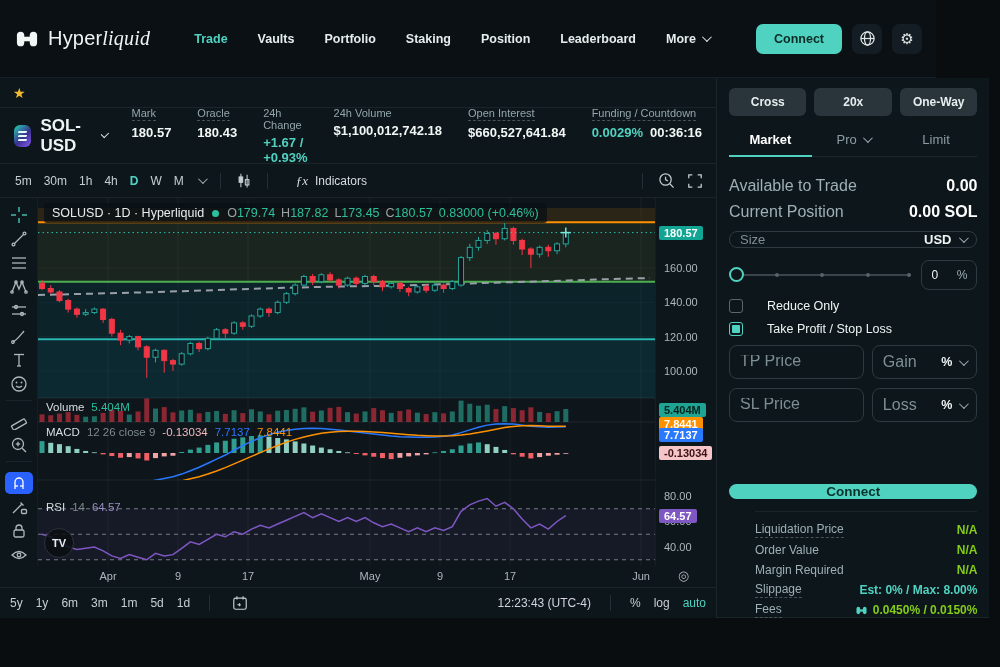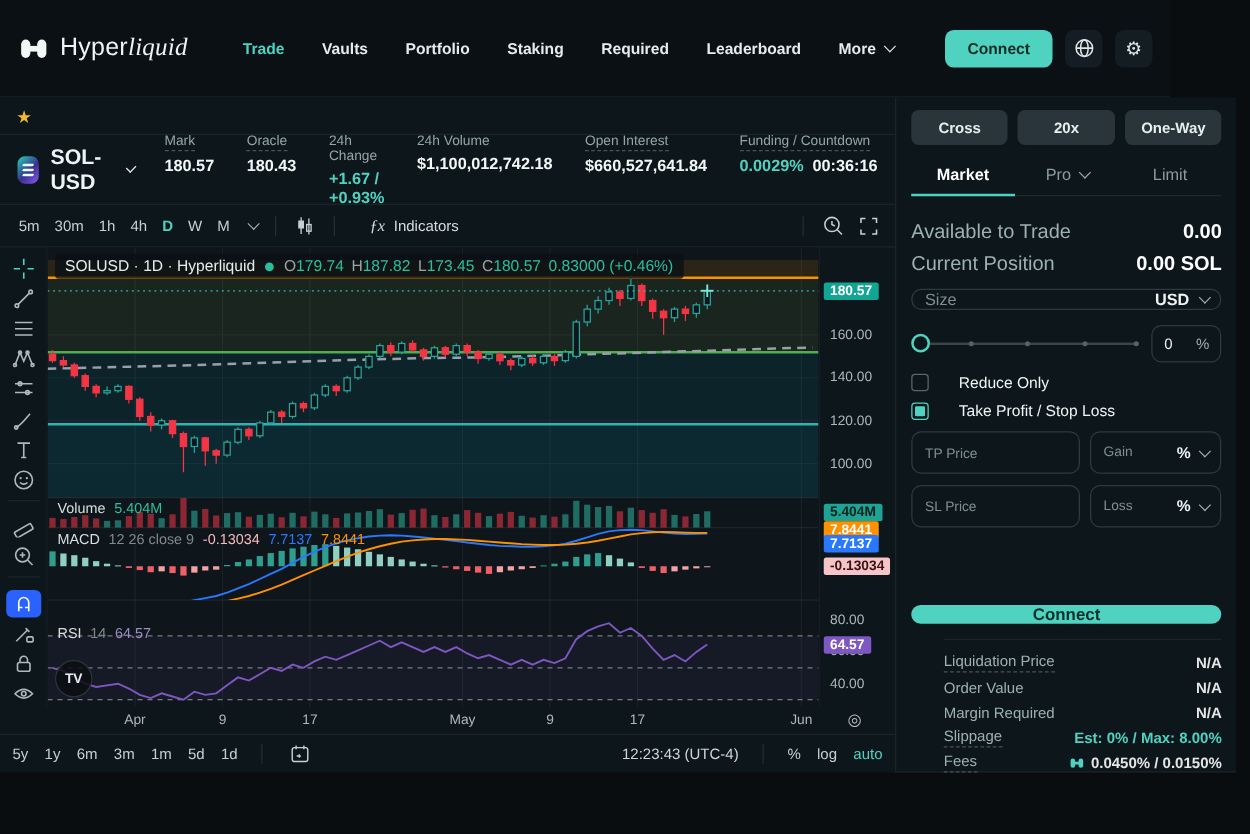--- a/index.html
+++ b/index.html
@@ -138,30 +138,30 @@
     font-weight:400; cursor:pointer; }
   .cb { width:14px; height:14px; border-radius:3px; border:1px solid #5a676c;
     display:flex; align-items:center; justify-content:center; }
   .cb.checked { border-color:#50d2c1; }
   .cb.checked span { width:8px; height:8px; background:#50d2c1; border-radius:1px; }
   .tpsl-row { display:flex; gap:8px; margin-top:9px; }
   .tpsl-input { flex:1.35; height:34px; border:1px solid #2e3a3f; border-radius:8px;
     display:flex; align-items:center; padding:0 10px; }
   .tpsl-input input { width:100%; background:transparent; border:none; outline:none;
     color:#eef4f3; font-size:12.5px; font-family:inherit; }
-  .tpsl-input input::placeholder, .ph { color:#7d8f94; font-size:11px; }
+  .tpsl-input input::placeholder, .ph { color:#7d8f94; font-size:16px; }
   .tpsl-select { flex:1; height:34px; border:1px solid #2e3a3f; border-radius:8px;
     display:flex; align-items:center; padding:0 10px; gap:7px; cursor:pointer; }
   .tpsl-select .spacer { flex:1; }
   .unit { font-size:12.5px; font-weight:600; }
   .btn-connect-big { margin-top:62px; height:38px; border:none; border-radius:8px;
     background:#50d2c1; color:#0a322d; font-size:13.5px; font-weight:700; cursor:pointer; width:100%; }
   .details { margin-top:12px; border-top:1px solid #1b2529; padding-top:8px;margin-left:26px; }
   .d-row { display:flex; justify-content:space-between; align-items:center; height:20px; font-size:12px; }
-  .d-row .k { color:#9db0b4; } .d-row .v { color:#e5e5e5; font-weight:600; display:flex; align-items:center; gap:5px; }
+  .d-row .k { color:#9db0b4; } .d-row .v { color:#84cc16; font-weight:600; display:flex; align-items:center; gap:5px; }
   .d-row .v.teal { color:#50d2c1; }
   svg.ico { display:block; }
 </style>
 </head>
 <body>
 
 <div class="app">
 
   <header>
     <div class="nav-left">
@@ -171,21 +171,21 @@
             <rect x="15" y="4" width="8" height="16" rx="4"></rect>
             <rect x="7" y="9.5" width="10" height="5"></rect>
         </svg>
         <span class="logo-text"><span>Hyper</span><i>liquid</i></span>
       </div>
       <nav id="nav-items">
           <span class="nav-item active">Trade</span>
           <span class="nav-item">Vaults</span>
           <span class="nav-item">Portfolio</span>
           <span class="nav-item">Staking</span>
-          <span class="nav-item">Required</span>
+          <span class="nav-item">Position</span>
           <span class="nav-item">Leaderboard</span>
           <span class="nav-item">More<span class="chev light"></span></span>
         </nav>
     </div>
     <div class="nav-right">
       <button class="btn-connect">Connect</button>
       <div class="icon-btn">
         <svg class="ico" width="17" height="17" viewBox="0 0 18 18" fill="none" stroke="currentColor" stroke-width="1.3">
           <circle cx="9" cy="9" r="7"></circle>
             <ellipse cx="9" cy="9" rx="3.2" ry="7"></ellipse>

